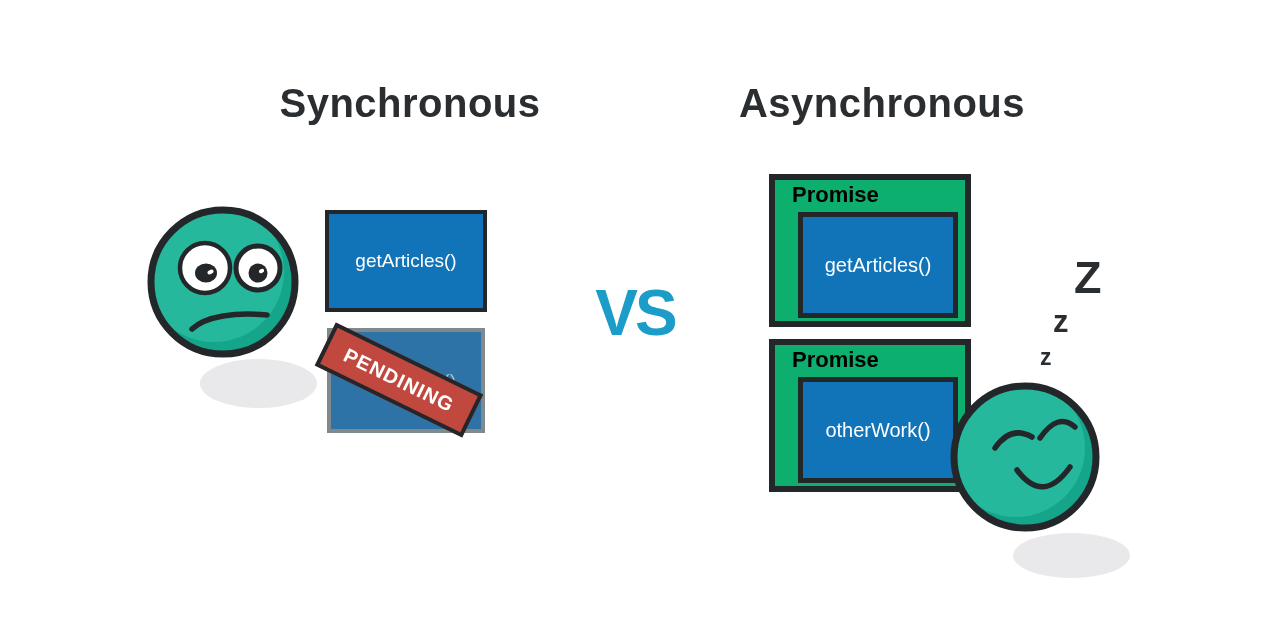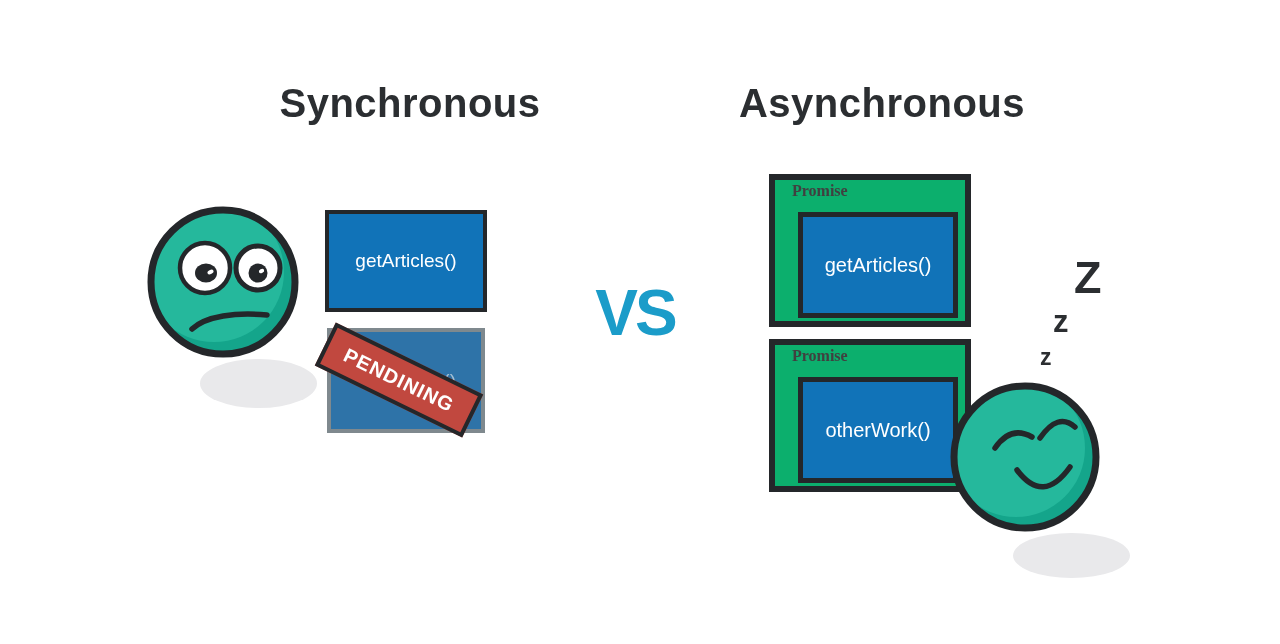--- a/index.html
+++ b/index.html
@@ -30,21 +30,21 @@
          display:flex;align-items:center;justify-content:center;
          color:#fff;font-weight:bold;font-size:20px;letter-spacing:1px;z-index:2;}
 
   #vs{position:absolute;left:565px;top:281px;width:140px;text-align:center;
       font-size:64px;line-height:1;font-weight:bold;letter-spacing:-3px;color:var(--vs-blue);}
 
   .promise-card{position:absolute;left:769px;width:202px;height:153px;box-sizing:border-box;
                 background:var(--green);border:6px solid var(--outline);z-index:1;}
   #promise-card-1{top:174px;}
   #promise-card-2{top:339px;}
-  .promise-badge{position:absolute;left:17px;top:2px;color:#404040;font-weight:bold;font-size:16px;font-family:Liberation Serif, serif;}
+  .promise-badge{position:absolute;left:17px;top:2px;color:#000000;font-weight:bold;font-size:22px;}
   .promise-inner{position:absolute;left:23px;top:32px;width:160px;height:106px;box-sizing:border-box;
                  background:var(--blue);border:5px solid var(--outline);
                  display:flex;align-items:center;justify-content:center;color:#fff;font-size:20px;}
 
   .zzz{position:absolute;font-weight:bold;color:var(--title);line-height:1;z-index:2;}
   #z1{left:1074px;top:255px;font-size:45px;}
   #z2{left:1053px;top:306px;font-size:31px;}
   #z3{left:1040px;top:346px;font-size:23px;}
 </style>
 </head>

